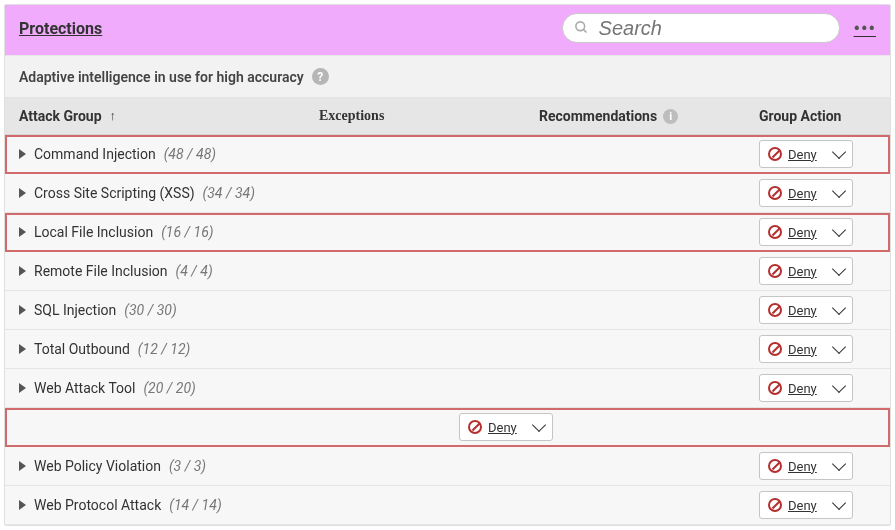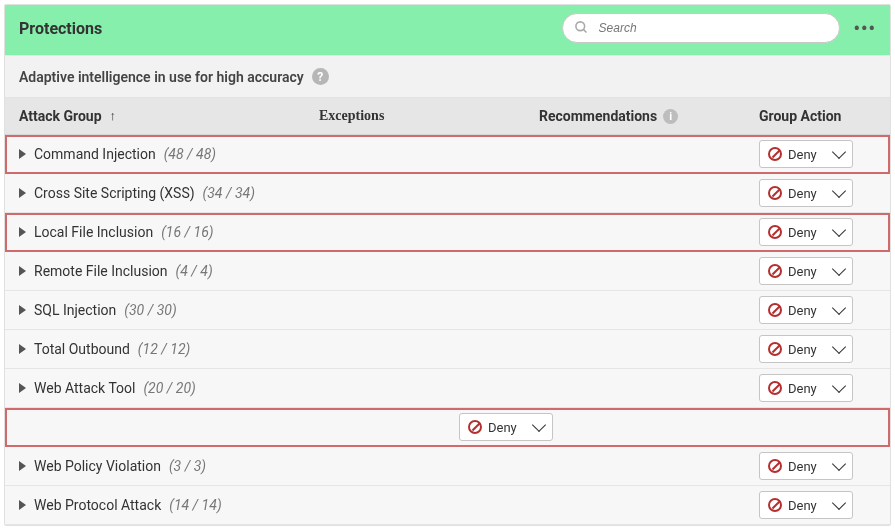--- a/index.html
+++ b/index.html
@@ -15,35 +15,36 @@
   .panel {
     border: 1px solid #e0e0e0;
     border-radius: 2px;
     width: 887px;
     margin: 4px auto;
   }
   .header {
     display: flex;
     align-items: center;
     padding: 8px 14px 12px 14px;
-    background: #86efac;
+    background: #f0abfc;
+    text-decoration: underline;
   }
   .header-title { font-weight: 700; font-size: 16px; }
   .header-sub { font-weight: 400; font-size: 15px; margin-left: 6px; color: #444; }
   .search-wrap {
     margin-left: auto;
     position: relative;
   }
   .search {
     width: 278px;
     height: 30px;
     border: 1px solid #c9c9c9;
     border-radius: 16px;
     padding: 0 14px 0 36px;
-    font-size: 12px;
+    font-size: 20px;
     font-style: italic;
     color: #888;
     outline: none;
   }
   .search-icon {
     position: absolute;
     left: 12px; top: 7px;
     width: 15px; height: 15px;
     color: #aaa;
   }
@@ -120,20 +121,21 @@
     height: 28px;
     background: #fff;
     border: 1px solid #c5c5c5;
     border-radius: 3px;
     display: flex;
     align-items: center;
     padding: 0 8px;
     gap: 6px;
     cursor: pointer;
     font-size: 13px;
+    text-decoration: underline;
   }
   .deny-ico {
     width: 14px; height: 14px;
     border: 2px solid #b52f2f;
     border-radius: 50%;
     position: relative;
     flex-shrink: 0;
   }
   .deny-ico::after {
     content:"";

